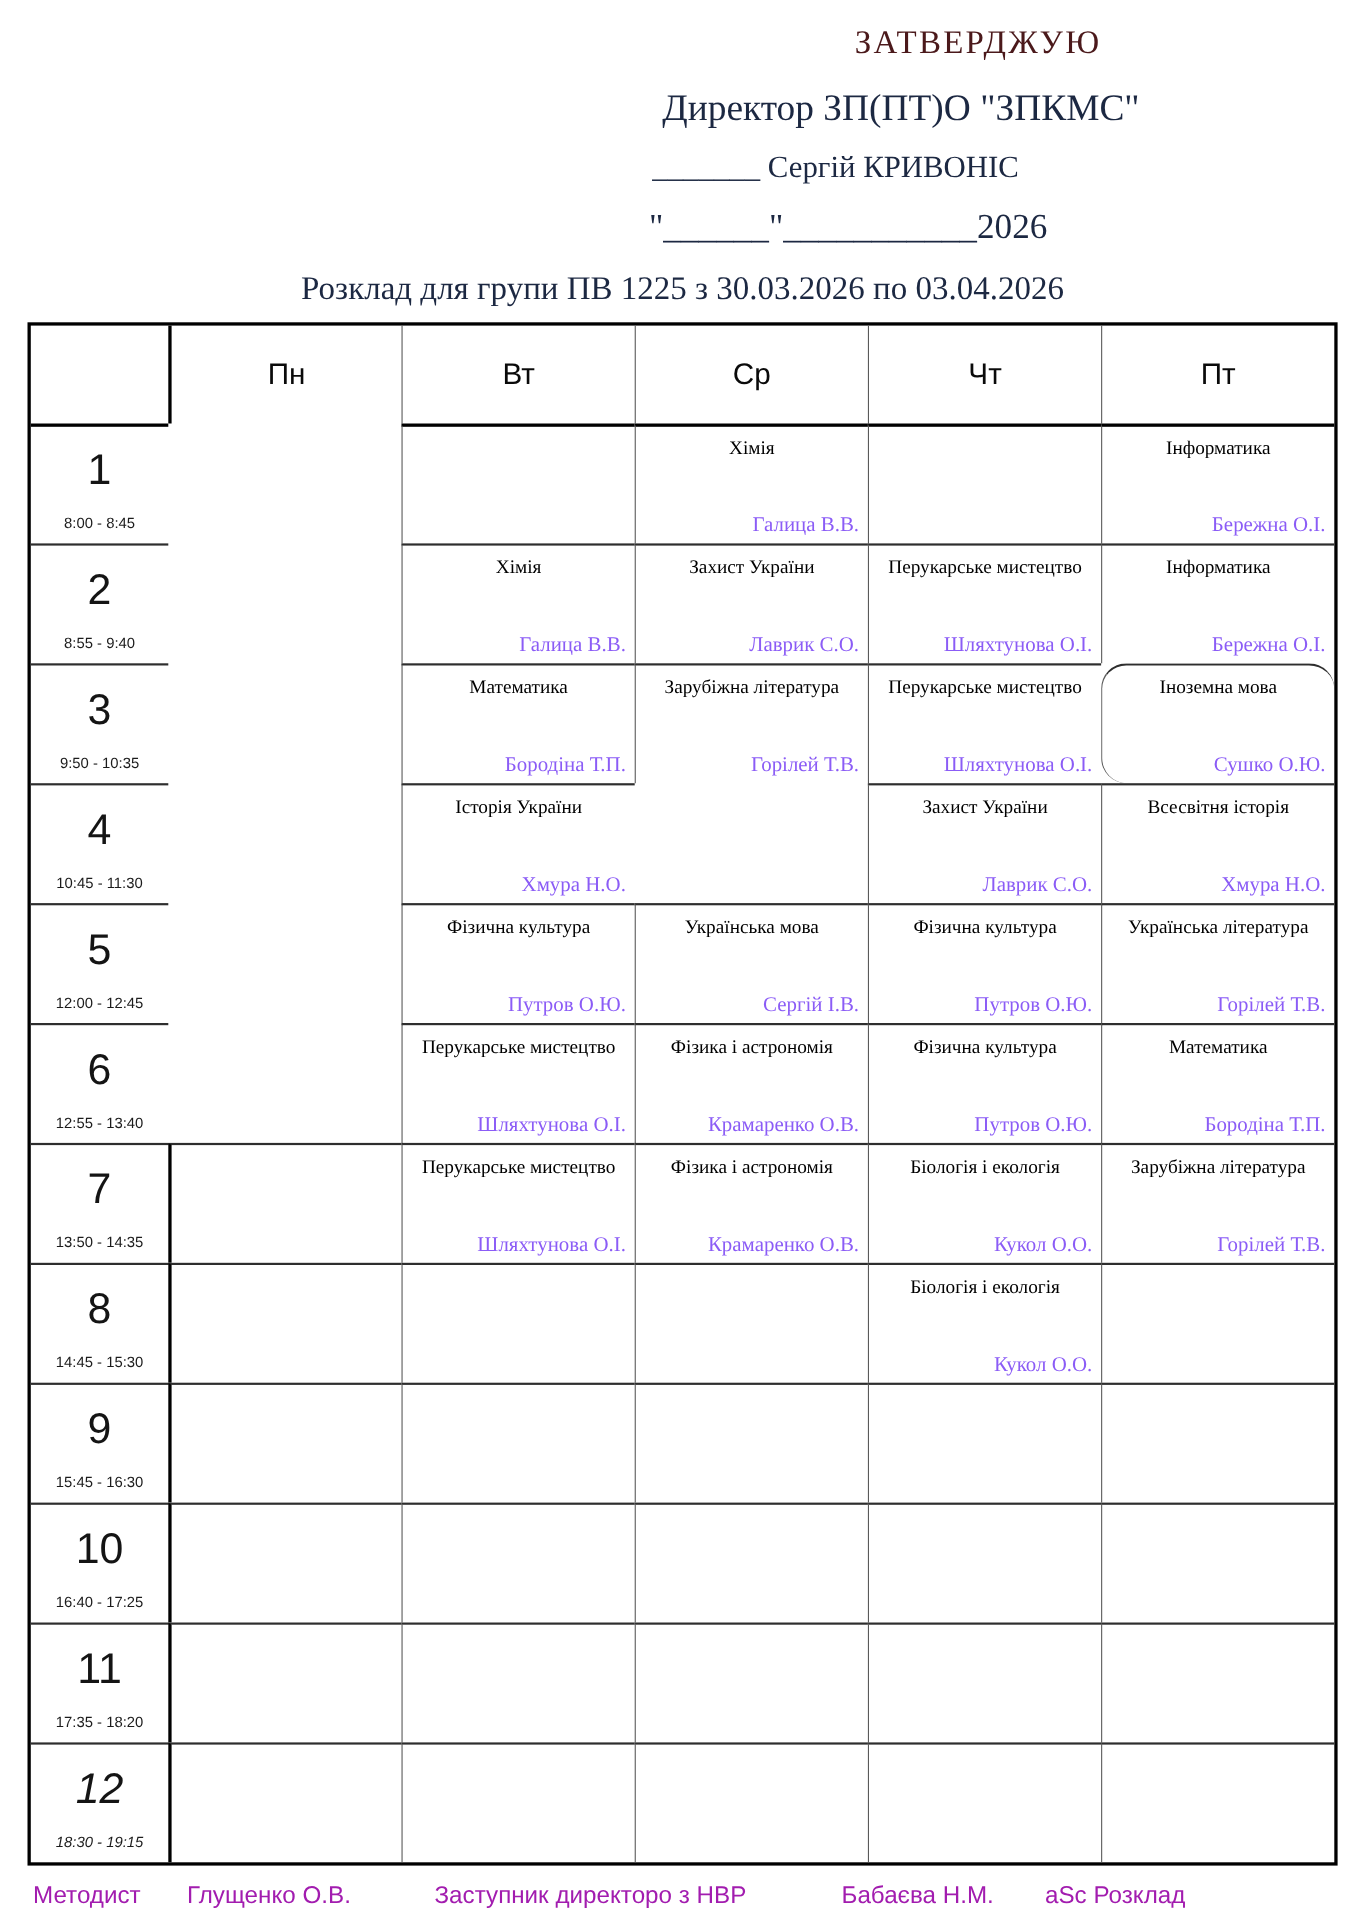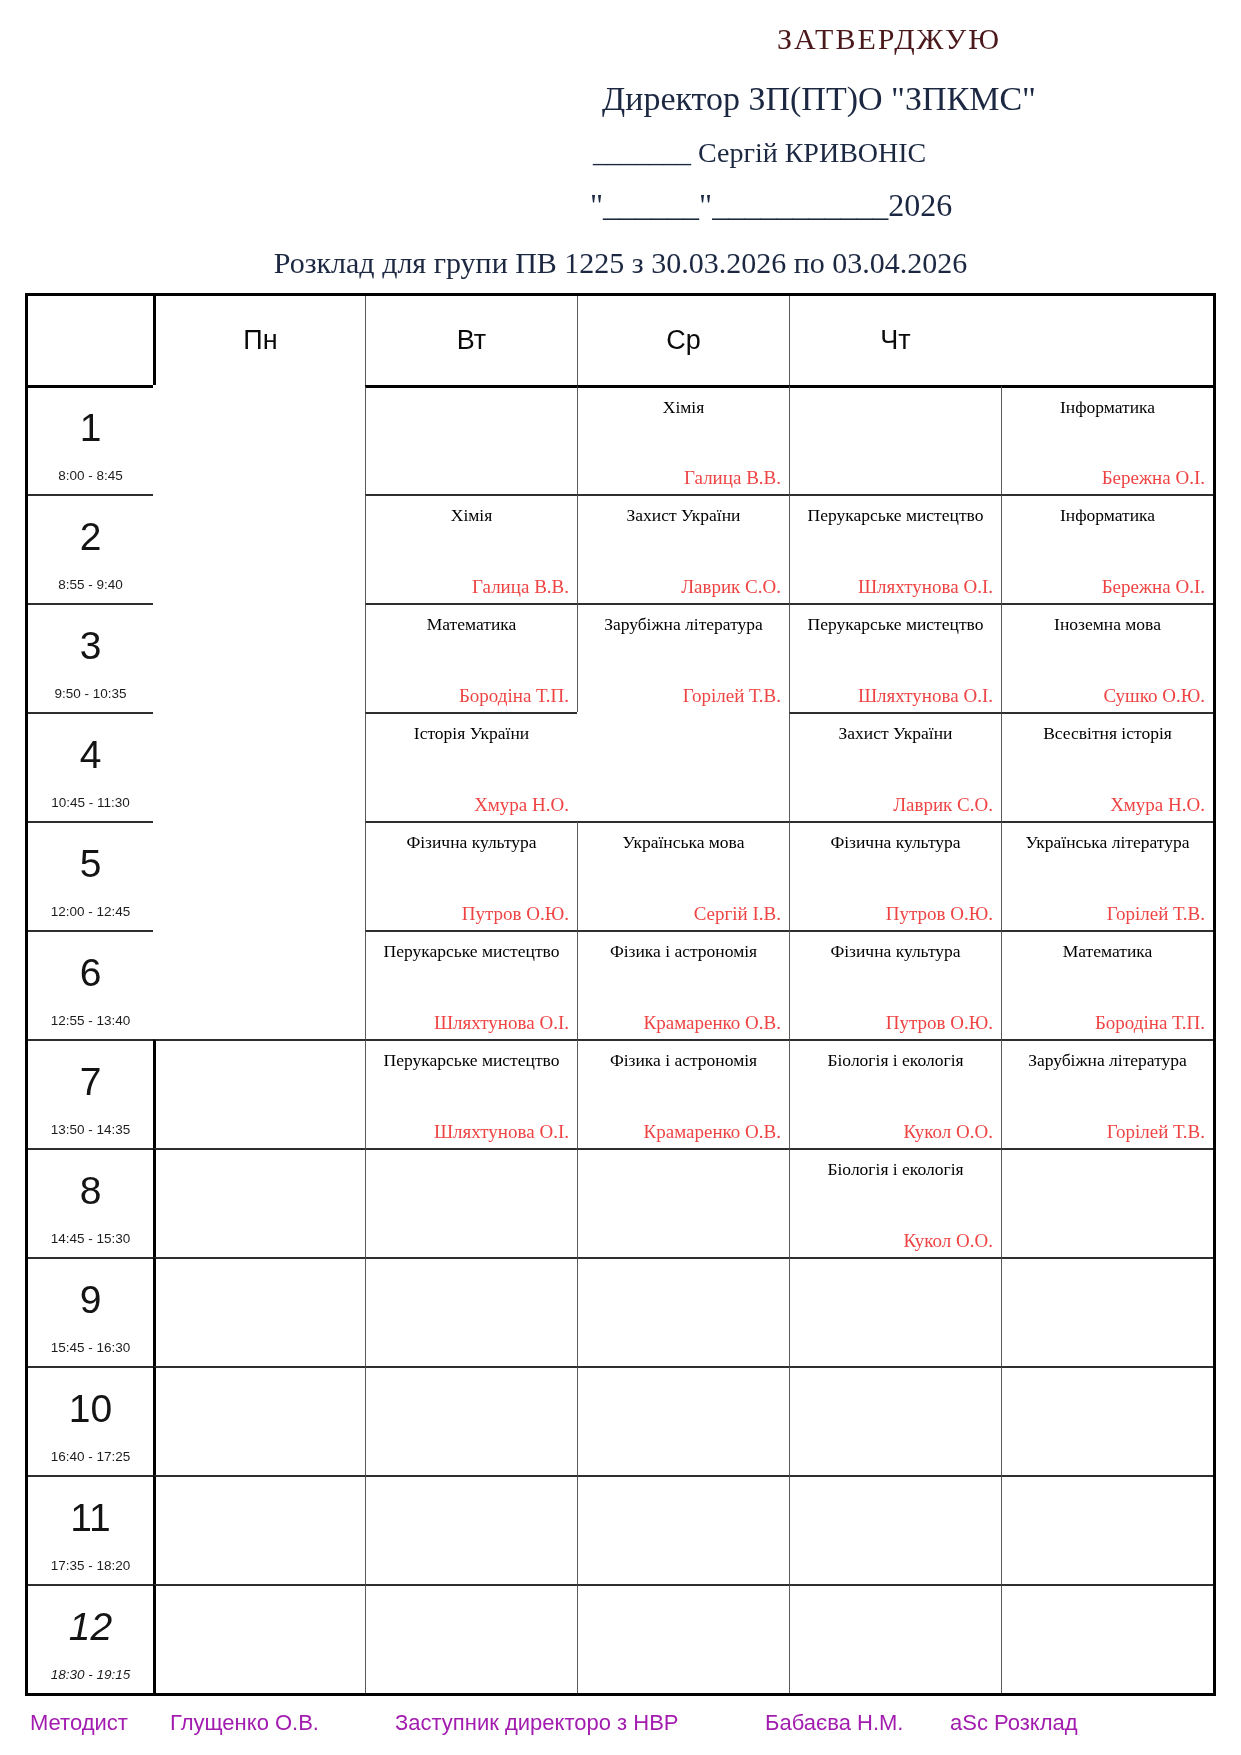--- a/index.html
+++ b/index.html
@@ -50,21 +50,21 @@
   }
   .ptime{
     text-align:center;padding-bottom:11px;
     font-family:"Liberation Sans","DejaVu Sans",sans-serif;
     font-size:13.5px;color:#1c1c1c;white-space:nowrap;
   }
   .subj{
     padding-top:9px;text-align:center;font-size:17.5px;color:#000;white-space:nowrap;
   }
   .teach{
-    position:absolute;right:8px;bottom:5px;font-size:19px;color:#ef4444;white-space:nowrap;
+    position:absolute;right:8px;bottom:5px;font-size:19px;color:#8b5cf6;white-space:nowrap;
   }
   .mergecell{display:flex;flex-direction:column;justify-content:space-between;}
   .mergecell .subj{padding-top:42px;}
   .mergecell .group{
     align-self:flex-end;padding:0 14px 28px 0;font-size:19px;color:#000;
   }
   .footer{
     top:1710px;left:0;width:1185px;height:34px;
     font-family:"Liberation Sans","DejaVu Sans",sans-serif;
     font-size:22px;color:#a21caf;
@@ -81,20 +81,21 @@
 <div class="abs dateline">"______"___________2026</div>
 
 <div class="abs title">Розклад для групи ПВ 1225 з 30.03.2026 по 03.04.2026</div>
 
 <div class="abs grid">
     <div class="c col1 head" style="grid-area: 1 / 1;"></div>
     <div class="c head dayhead thickleft" style="grid-area: 1 / 2;">Пн</div>
     <div class="c head dayhead" style="grid-area: 1 / 3;">Вт</div>
     <div class="c head dayhead" style="grid-area: 1 / 4;">Ср</div>
     <div class="c head dayhead" style="grid-area: 1 / 5;">Чт</div>
+    <div class="c head dayhead" style="grid-area: 1 / 6;">Пт</div>
     <div class="c col1 timecell thicktop" style="grid-area: 2 / 1;">
       <div class="pnum">1</div>
       <div class="ptime">8:00 - 8:45</div>
     </div>
     <div class="c thicktop" style="grid-area: 2 / 3;"></div>
     <div class="c thicktop" style="grid-area: 2 / 4;">
       <div class="subj">Хімія</div>
       <div class="teach">Галица В.В.</div>
     </div>
     <div class="c thicktop" style="grid-area: 2 / 5;"></div>
@@ -131,21 +132,21 @@
       <div class="teach">Бородіна Т.П.</div>
     </div>
     <div class="c" style="grid-area: 4 / 4;">
       <div class="subj">Зарубіжна література</div>
       <div class="teach">Горілей Т.В.</div>
     </div>
     <div class="c" style="grid-area: 4 / 5;">
       <div class="subj">Перукарське мистецтво</div>
       <div class="teach">Шляхтунова О.І.</div>
     </div>
-    <div class="c" style="grid-area: 4 / 6;">
+    <div class="c" style="grid-area: 4 / 6; border-radius: 23px;">
       <div class="subj">Іноземна мова</div>
       <div class="teach">Сушко О.Ю.</div>
     </div>
     <div class="c col1 timecell" style="grid-area: 5 / 1;">
       <div class="pnum">4</div>
       <div class="ptime">10:45 - 11:30</div>
     </div>
     <div class="c" style="grid-area: 5 / 3;">
       <div class="subj">Історія України</div>
       <div class="teach">Хмура Н.О.</div>

